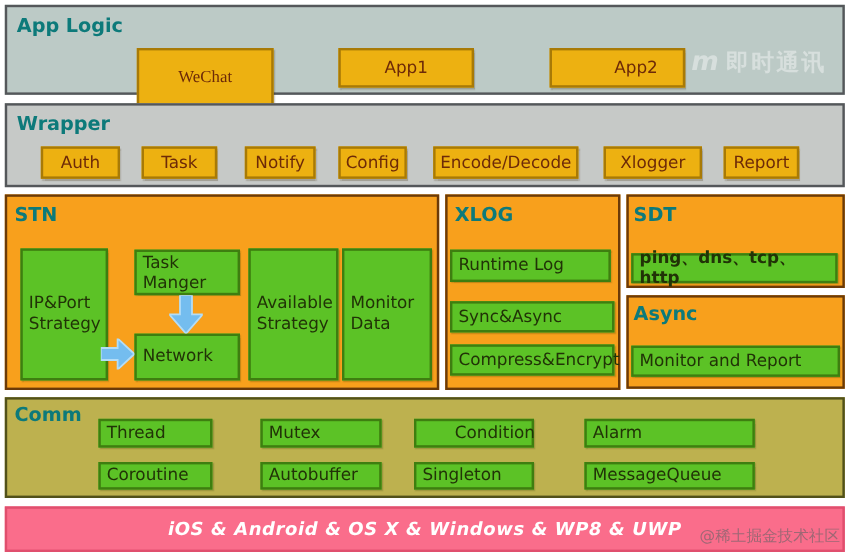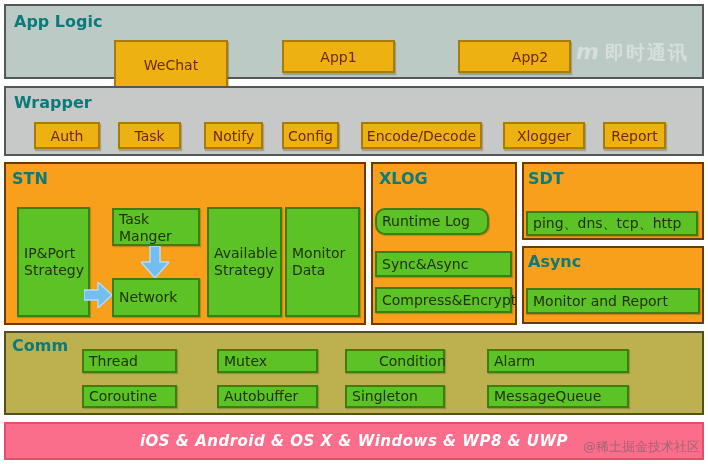--- a/index.html
+++ b/index.html
@@ -47,21 +47,21 @@
 </head>
 <body>
 
 <div class="stage">
 
   <div class="panel p-gray1" style="left:4px;top:4px;width:700px;height:75px;"></div>
   <div class="ptitle" style="left:14px;top:12px;">App Logic</div>
   <div class="wm-top">
     <span class="wm-logo">m</span><span>即时通讯</span>
   </div>
-  <div class="obox" style="left:114px;top:40px;width:114px;height:50px;">WeChat</div>
+  <div class="obox" style="left:114px;top:40px;width:114px;height:50px;font-family:Liberation Serif, serif;">WeChat</div>
   <div class="obox" style="left:282px;top:40px;width:113px;height:33px;">App1</div>
   <div class="obox" style="left:458px;top:40px;width:113px;height:33px;padding-left:31px;">App2</div>
 
   <div class="panel p-gray2" style="left:4px;top:86px;width:700px;height:70px;"></div>
   <div class="ptitle" style="left:14px;top:93px;">Wrapper</div>
   <div class="obox" style="left:34px;top:122px;width:66px;height:27px;">Auth</div>
   <div class="obox" style="left:118px;top:122px;width:63px;height:27px;">Task</div>
   <div class="obox" style="left:204px;top:122px;width:59px;height:27px;">Notify</div>
   <div class="obox" style="left:282px;top:122px;width:57px;height:27px;">Config</div>
   <div class="obox" style="left:361px;top:122px;width:121px;height:27px;">Encode/Decode</div>
@@ -77,27 +77,27 @@
   <div class="gbox" style="left:285px;top:207px;width:75px;height:110px;">Monitor Data</div>
   <svg class="arrow" style="left:141px;top:246px;" width="28" height="32" viewBox="0 0 28 32">
     <polygon points="9,0 19,0 19,16 28,16 14,32 0,16 9,16" fill="#74bdef" stroke="#b3ddf7" stroke-width="1.5"></polygon>
   </svg>
   <svg class="arrow" style="left:84px;top:282px;" width="28" height="26" viewBox="0 0 28 26">
     <polygon points="0,8 14,8 14,0 28,13 14,26 14,18 0,18" fill="#74bdef" stroke="#b3ddf7" stroke-width="1.5"></polygon>
   </svg>
 
   <div class="panel p-orange" style="left:371px;top:162px;width:146px;height:163px;"></div>
   <div class="ptitle" style="left:379px;top:169px;">XLOG</div>
-  <div class="gbox" style="left:375px;top:208px;width:114px;height:27px;border-radius:10px;">Runtime Log</div>
+  <div class="gbox" style="left:375px;top:208px;width:134px;height:27px;">Runtime Log</div>
   <div class="gbox" style="left:375px;top:251px;width:137px;height:26px;">Sync&amp;Async</div>
   <div class="gbox" style="left:375px;top:287px;width:137px;height:26px;">Compress&amp;Encrypt</div>
 
   <div class="panel p-orange" style="left:522px;top:162px;width:182px;height:78px;"></div>
   <div class="ptitle" style="left:528px;top:169px;">SDT</div>
-  <div class="gbox" style="left:526px;top:211px;width:172px;height:25px;">ping、dns、tcp、http</div>
+  <div class="gbox" style="left:526px;top:211px;width:172px;height:25px;font-weight:bold;">ping、dns、tcp、http</div>
 
   <div class="panel p-orange" style="left:522px;top:246px;width:182px;height:78px;"></div>
   <div class="ptitle" style="left:528px;top:252px;">Async</div>
   <div class="gbox" style="left:526px;top:288px;width:174px;height:26px;">Monitor and Report</div>
 
   <div class="panel p-olive" style="left:4px;top:331px;width:700px;height:84px;"></div>
   <div class="ptitle" style="left:12px;top:336px;">Comm</div>
   <div class="gbox" style="left:82px;top:349px;width:95px;height:24px;">Thread</div>
   <div class="gbox" style="left:217px;top:349px;width:101px;height:24px;">Mutex</div>
   <div class="gbox" style="left:345px;top:349px;width:100px;height:24px;padding-left:32px;">Condition</div>

